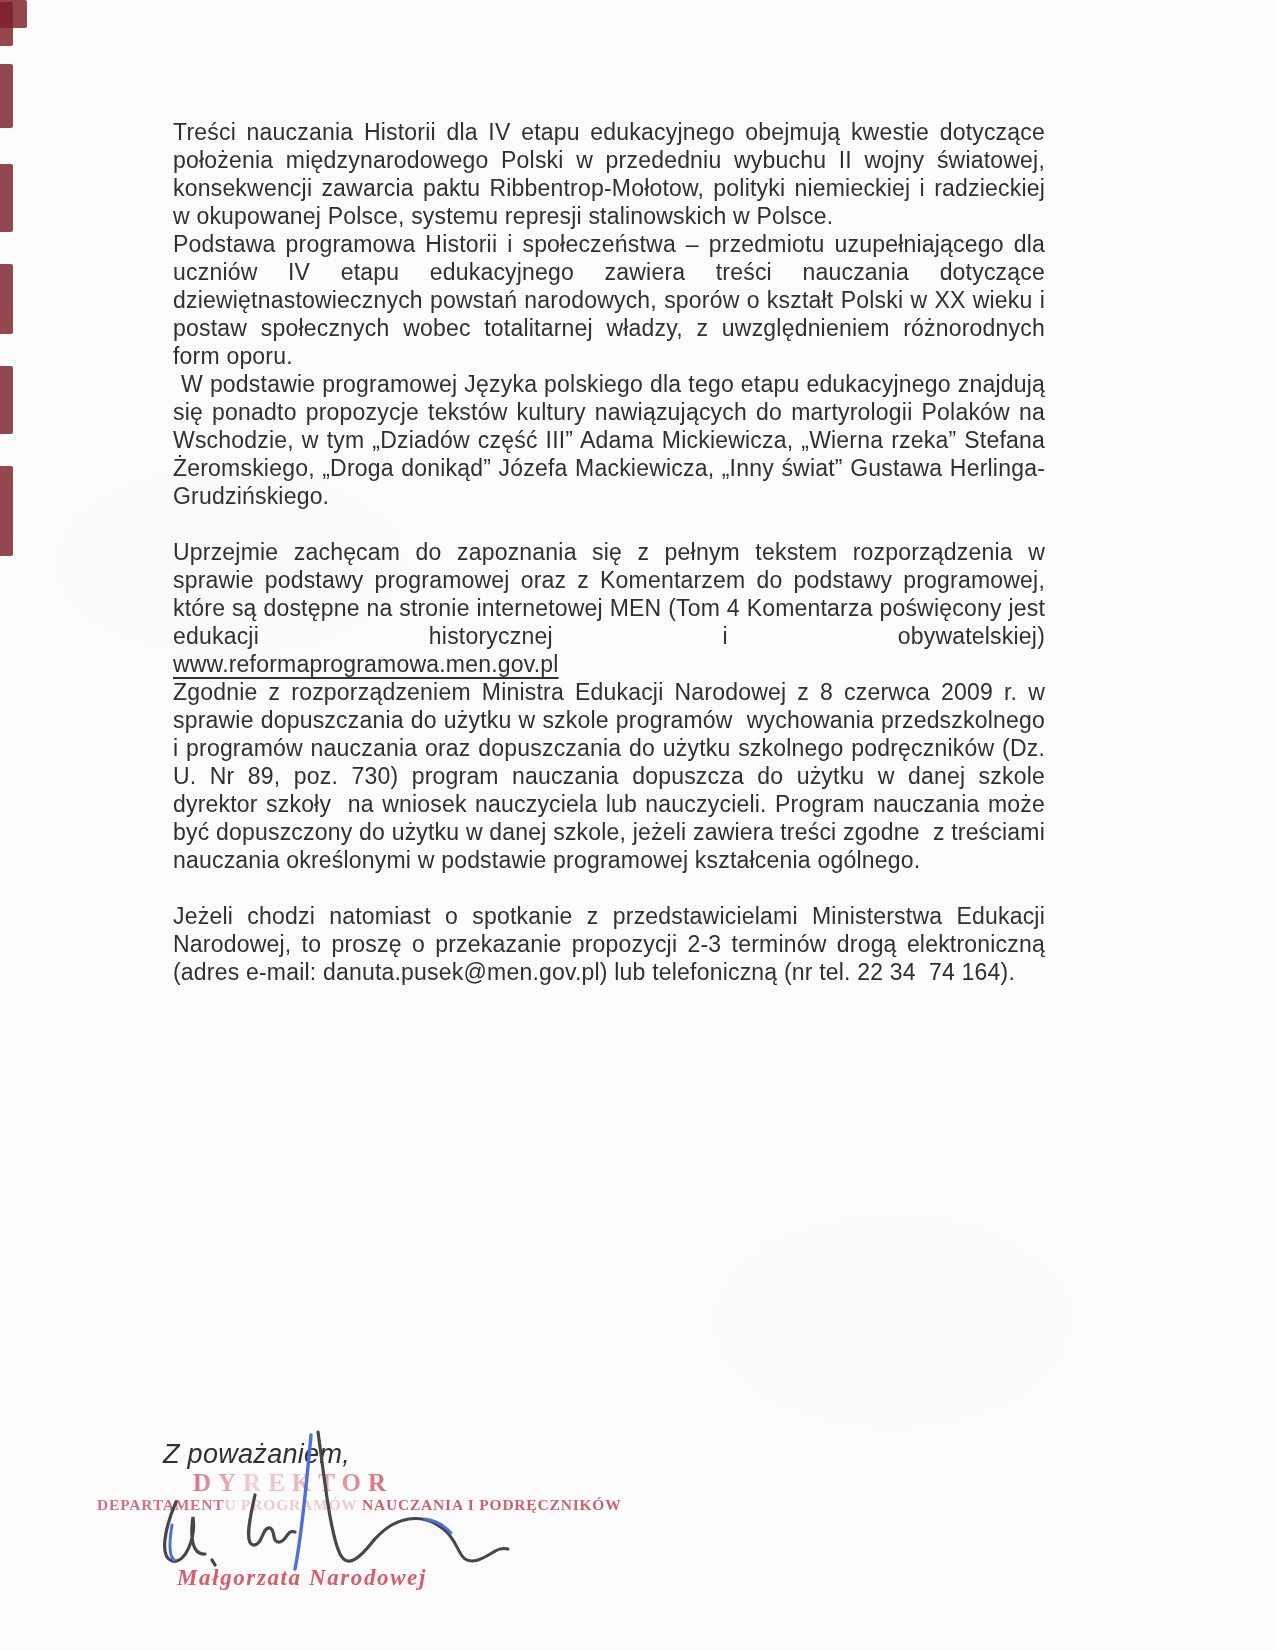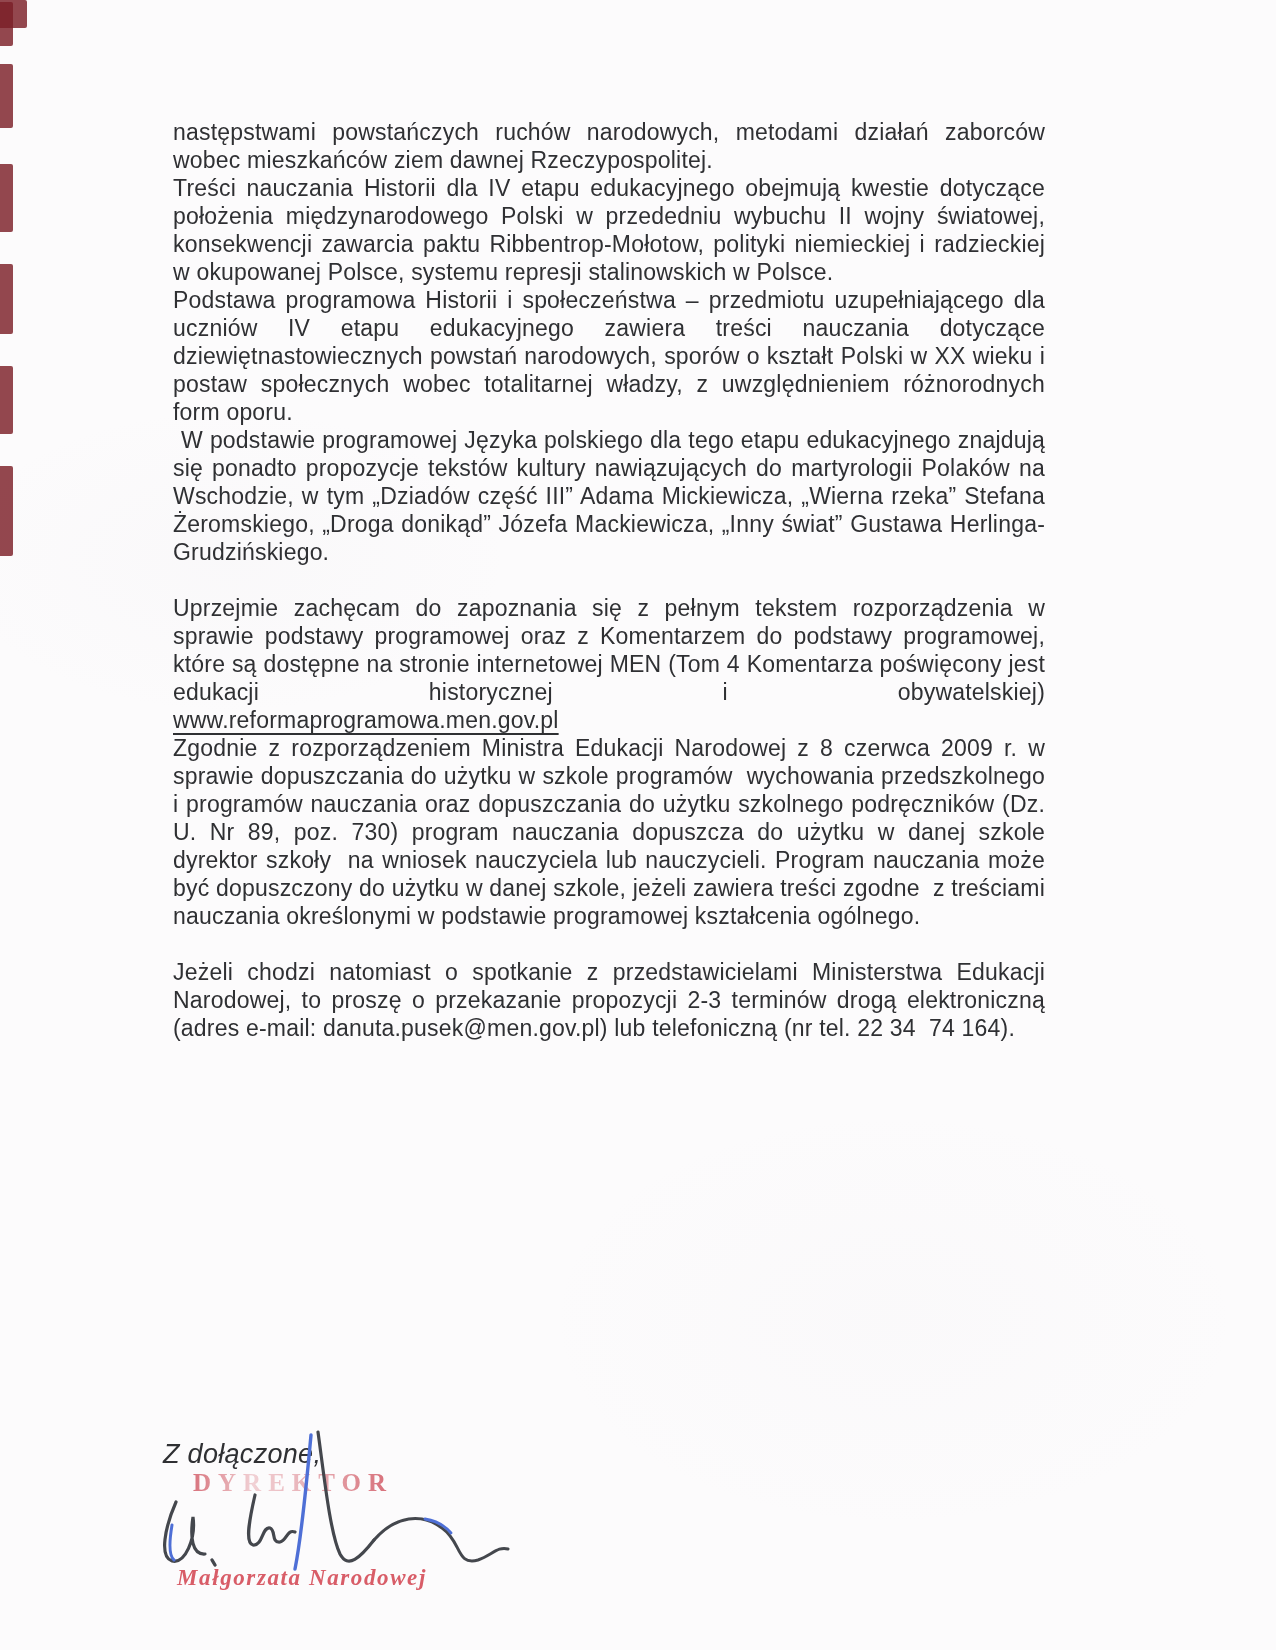--- a/index.html
+++ b/index.html
@@ -62,33 +62,33 @@
       <div class="edge-mark" style="top: 0px; height: 28px; width: 27px; background: rgb(123, 31, 39);"></div>
       <div class="edge-mark" style="top: 2px; height: 44px; width: 13px; background: rgb(123, 31, 39);"></div>
       <div class="edge-mark" style="top: 64px; height: 64px; width: 13px; background: rgb(123, 31, 39);"></div>
       <div class="edge-mark" style="top: 164px; height: 68px; width: 13px; background: rgb(123, 31, 39);"></div>
       <div class="edge-mark" style="top: 264px; height: 70px; width: 13px; background: rgb(123, 31, 39);"></div>
       <div class="edge-mark" style="top: 366px; height: 68px; width: 13px; background: rgb(123, 31, 39);"></div>
       <div class="edge-mark" style="top: 466px; height: 90px; width: 13px; background: rgb(123, 31, 39);"></div>
     </div>
 
   <div class="letter-body" id="letter-body">
-      <p class="para"><span>następstwami powstańczych ruchów narodowych, metodami działań zaborców wobec mieszkańców ziem dawnej Rzeczypospolitej.</span></p>
       <p class="para"><span>Treści nauczania </span><span class="seg-italic">Historii</span><span> dla IV etapu edukacyjnego obejmują kwestie dotyczące położenia międzynarodowego Polski w przededniu wybuchu II wojny światowej, konsekwencji zawarcia paktu Ribbentrop-Mołotow, polityki niemieckiej i radzieckiej w okupowanej Polsce, systemu represji stalinowskich w Polsce.</span></p>
       <p class="para"><span>Podstawa programowa </span><span class="seg-italic">Historii i społeczeństwa</span><span> – przedmiotu uzupełniającego dla uczniów IV etapu edukacyjnego zawiera treści nauczania dotyczące dziewiętnastowiecznych powstań narodowych, sporów o kształt Polski w XX wieku i postaw społecznych wobec totalitarnej władzy, z uwzględnieniem różnorodnych form oporu.</span></p>
       <p class="para indent"><span>W podstawie programowej </span><span class="seg-italic">Języka polskiego</span><span> dla tego etapu edukacyjnego znajdują się ponadto propozycje tekstów kultury nawiązujących do martyrologii Polaków na Wschodzie, w tym „Dziadów część III” Adama Mickiewicza, „Wierna rzeka” Stefana Żeromskiego, „Droga donikąd” Józefa Mackiewicza, „Inny świat” Gustawa Herlinga-Grudzińskiego.</span></p>
       <p class="para gap-before justify-last"><span>Uprzejmie zachęcam do zapoznania się z pełnym tekstem rozporządzenia w sprawie podstawy programowej oraz z Komentarzem do podstawy programowej, które są dostępne na stronie internetowej MEN (Tom 4 Komentarza poświęcony jest edukacji historycznej i obywatelskiej)</span></p>
       <p class="para url-line"><span class="seg-underline">www.reformaprogramowa.men.gov.pl</span></p>
       <p class="para"><span>Zgodnie z rozporządzeniem Ministra Edukacji Narodowej z 8 czerwca 2009 r. </span><span class="seg-italic">w sprawie dopuszczania do użytku w szkole programów &nbsp;wychowania przedszkolnego i programów nauczania oraz dopuszczania do użytku szkolnego podręczników</span><span> (Dz. U. Nr 89, poz. 730) program nauczania dopuszcza do użytku w danej szkole dyrektor szkoły &nbsp;na wniosek nauczyciela lub nauczycieli. Program nauczania może być dopuszczony do użytku w danej szkole, jeżeli zawiera treści zgodne &nbsp;z treściami nauczania określonymi w podstawie programowej kształcenia ogólnego.</span></p>
       <p class="para gap-before"><span>Jeżeli chodzi natomiast o spotkanie z przedstawicielami Ministerstwa Edukacji Narodowej, to proszę o przekazanie propozycji 2-3 terminów drogą elektroniczną (adres e-mail: danuta.pusek@men.gov.pl) lub telefoniczną (nr tel. 22 34 &nbsp;74 164).</span></p>
     </div>
 
   <div class="signature-area">
-    <div class="closing">Z dołączone,</div>
+    <div class="closing">Z poważaniem,</div>
     <div class="stamp-title">DYREKTOR</div>
+    <div class="stamp-dept" id="stamp-department"><span style="opacity: 0.78;">DEPARTAMENT</span><span style="opacity: 0.28;">U PROGRAMÓW </span><span style="opacity: 0.88;">NAUCZANIA I PODRĘCZNIKÓW</span></div>
 
     <svg class="signature-svg" width="400" height="165" viewBox="0 0 400 165" fill="none">
 
       <path d="M61,75 C50,100 44,130 57,134 C70,137 81,112 78,90 C75,110 77,128 90,127" stroke="#44474d" stroke-width="3.2" stroke-linecap="round" fill="none"></path>
       <path d="M57,98 C54,116 54,129 59,133" stroke="#4e6fd6" stroke-width="3" stroke-linecap="round" fill="none"></path>
       <path d="M97,133 l3,5" stroke="#44474d" stroke-width="3.4" stroke-linecap="round" fill="none"></path>
 
       <path d="M140,68 C134,94 130,116 138,118 C148,119 147,99 155,101 C161,103 156,116 165,115 C172,113 172,102 180,105" stroke="#44474d" stroke-width="3.2" stroke-linecap="round" fill="none"></path>
 
       <path d="M196,8 C192,52 186,112 180,142" stroke="#4e6fd6" stroke-width="3.4" stroke-linecap="round" fill="none"></path>

